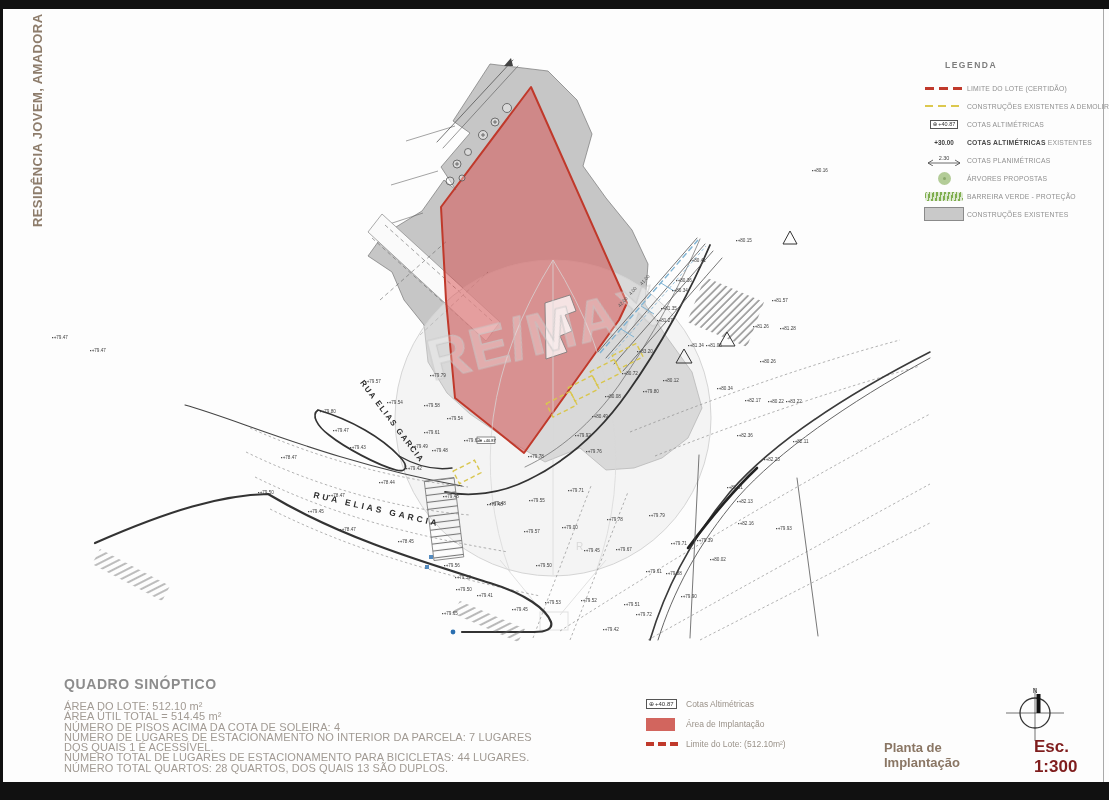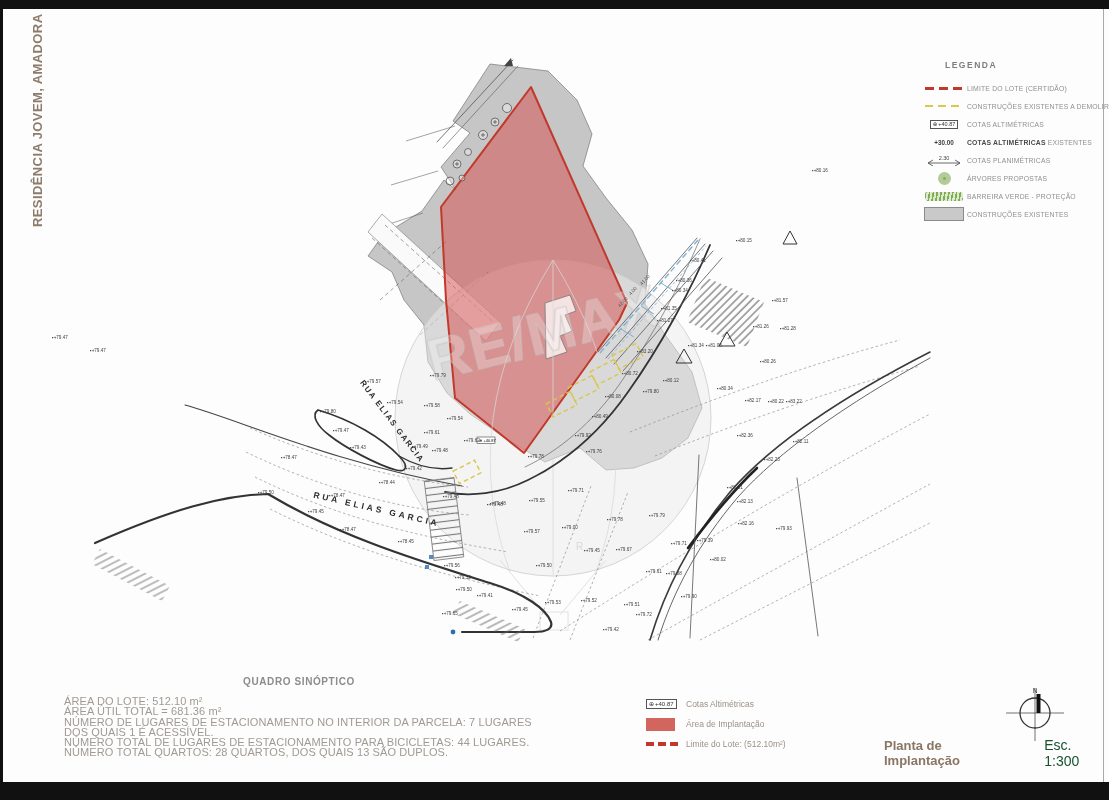--- a/index.html
+++ b/index.html
@@ -35,37 +35,37 @@
 
   
   #map{position:absolute;left:0;top:0;width:1109px;height:800px;}
   #map text{font-family:"Liberation Sans",sans-serif;}
   .spot{font-size:4.6px;fill:#3f3f3f;}
   .dimlab{font-size:4.8px;fill:#555;text-anchor:middle;}
   .streetlab{fill:#2e2e2e;font-weight:bold;text-anchor:middle;}
 
   
   #synoptic{position:absolute;left:64px;top:676px;width:470px;}
-  #synoptic h3{margin:0 0 9px 0;font-size:10px;font-weight:bold;letter-spacing:.6px;color:#8c8c8c;text-align:center;}
+  #synoptic h3{margin:0 0 9px 0;font-size:14px;font-weight:bold;letter-spacing:.6px;color:#8c8c8c;}
   #synoptic .syn-line{font-size:11px;line-height:10.3px;color:#a19a93;letter-spacing:.1px;}
 
   
   #footer-legend{position:absolute;left:646px;top:694px;}
   .fl-row{display:flex;align-items:center;height:20px;}
   .fl-sym{width:40px;display:flex;justify-content:flex-start;align-items:center;flex:none;}
   .fl-label{font-size:8.5px;color:#9a9289;white-space:nowrap;}
   .fl-red-fill{width:29px;height:13px;background:#d2655e;}
   .fl-dash-red{width:33px;height:3.5px;background:repeating-linear-gradient(90deg,#c0392b 0 8px,transparent 8px 12px);}
   .fl-cota{border:1px solid #555;background:#fff;font-size:6px;color:#333;display:flex;gap:1px;
            align-items:center;padding:0 2px;line-height:8px;white-space:nowrap;}
 
   
   #title-block{position:absolute;left:884px;top:737px;display:flex;align-items:baseline;gap:26px;}
   #drawing-title{font-size:13px;font-weight:bold;color:#8a7664;}
-  #scale-label{font-size:14px;font-weight:normal;color:#14532d;}
+  #scale-label{font-size:17px;font-weight:bold;color:#7f1d1d;}
   #north{position:absolute;left:1003px;top:685px;}
 </style>
 </head>
 <body>
 
 <div id="stage">
 
   <svg id="map" viewBox="0 0 1109 800">
     <defs>
       <pattern id="pLadder" width="7" height="7" patternUnits="userSpaceOnUse">
@@ -359,21 +359,22 @@
       <div class="lg-sym">
           <div class="graybox-sym"></div>
         </div>
       <div class="lg-label">CONSTRUÇÕES EXISTENTES</div>
     </div>
   </div>
 
   <div id="synoptic">
     <h3>QUADRO SINÓPTICO</h3>
     <div class="syn-line">ÁREA DO LOTE: 512.10 m²</div>
-    <div class="syn-line">ÁREA ÚTIL TOTAL = 681.36 m²</div>
+    <div class="syn-line">ÁREA ÚTIL TOTAL = 514.45 m²</div>
+    <div class="syn-line">NÚMERO DE PISOS ACIMA DA COTA DE SOLEIRA: 4</div>
     <div class="syn-line">NÚMERO DE LUGARES DE ESTACIONAMENTO NO INTERIOR DA PARCELA: 7 LUGARES DOS QUAIS 1 É ACESSÍVEL.</div>
     <div class="syn-line">NÚMERO TOTAL DE LUGARES DE ESTACIONAMENTO PARA BICICLETAS: 44 LUGARES.</div>
     <div class="syn-line">NÚMERO TOTAL QUARTOS: 28 QUARTOS, DOS QUAIS 13 SÃO DUPLOS.</div>
   </div>
 
   <div id="footer-legend">
     <div class="fl-row">
       <div class="fl-sym">
           <div class="fl-cota">
             <span>⊕</span>

